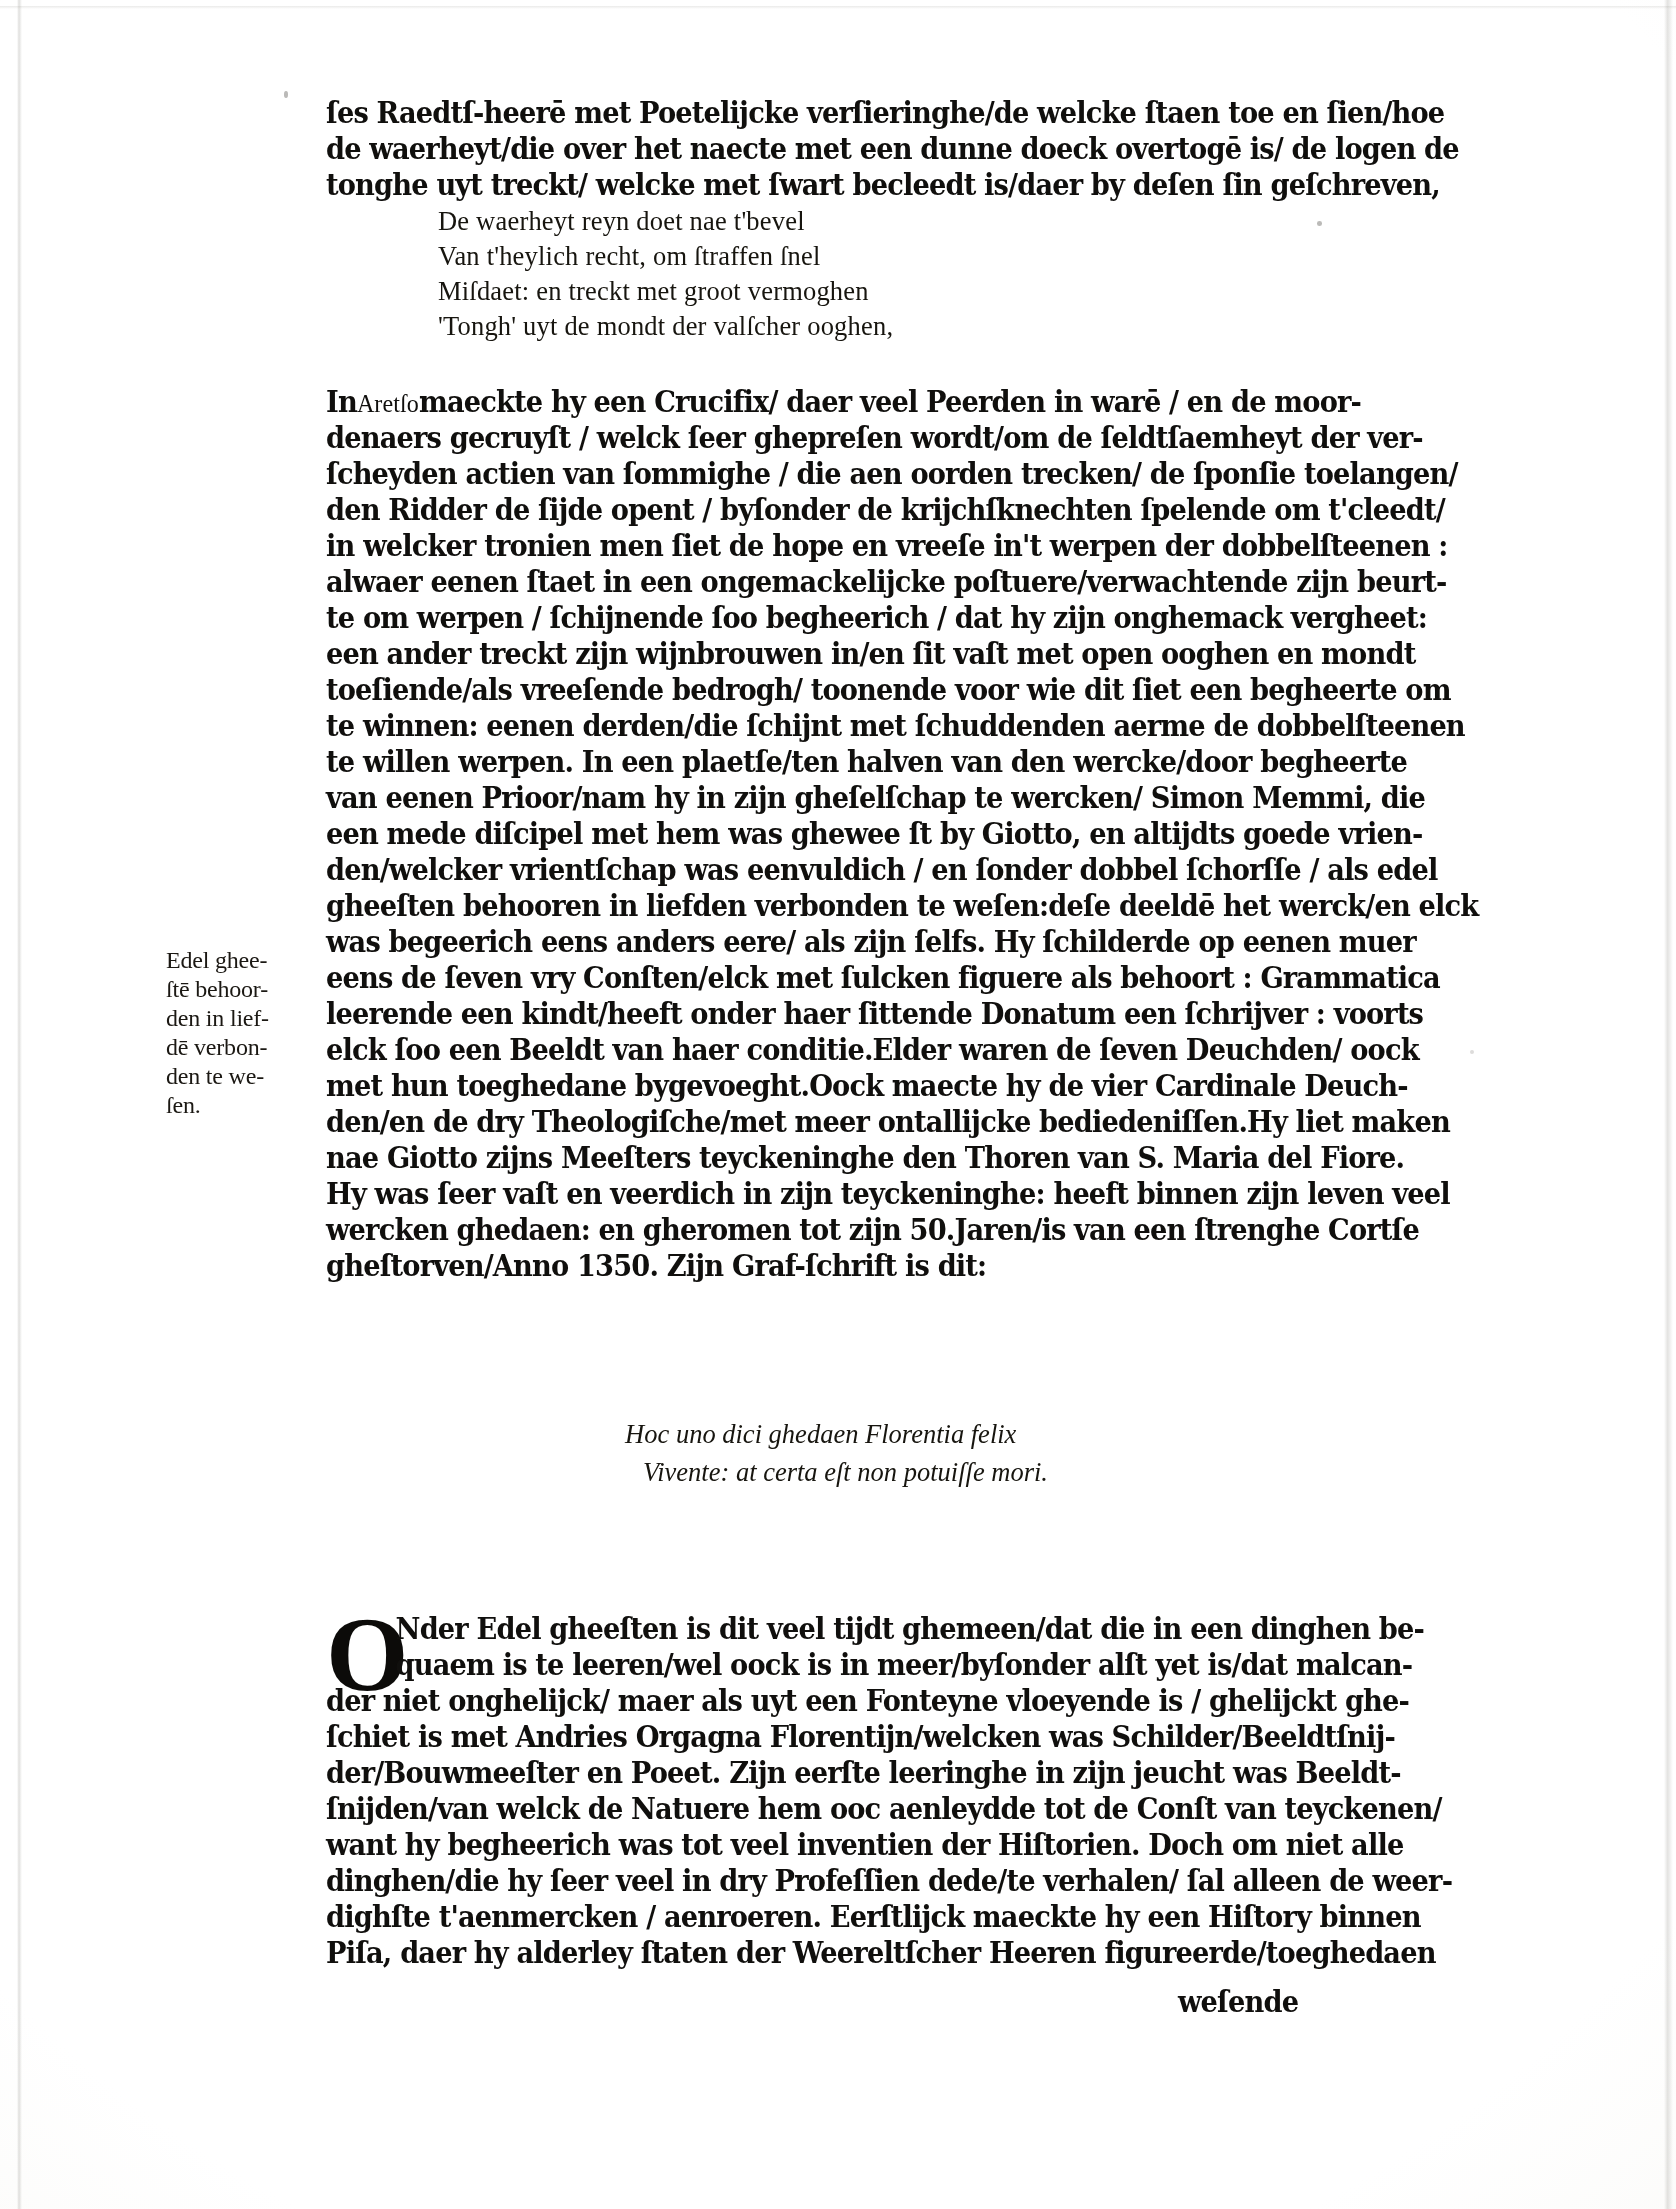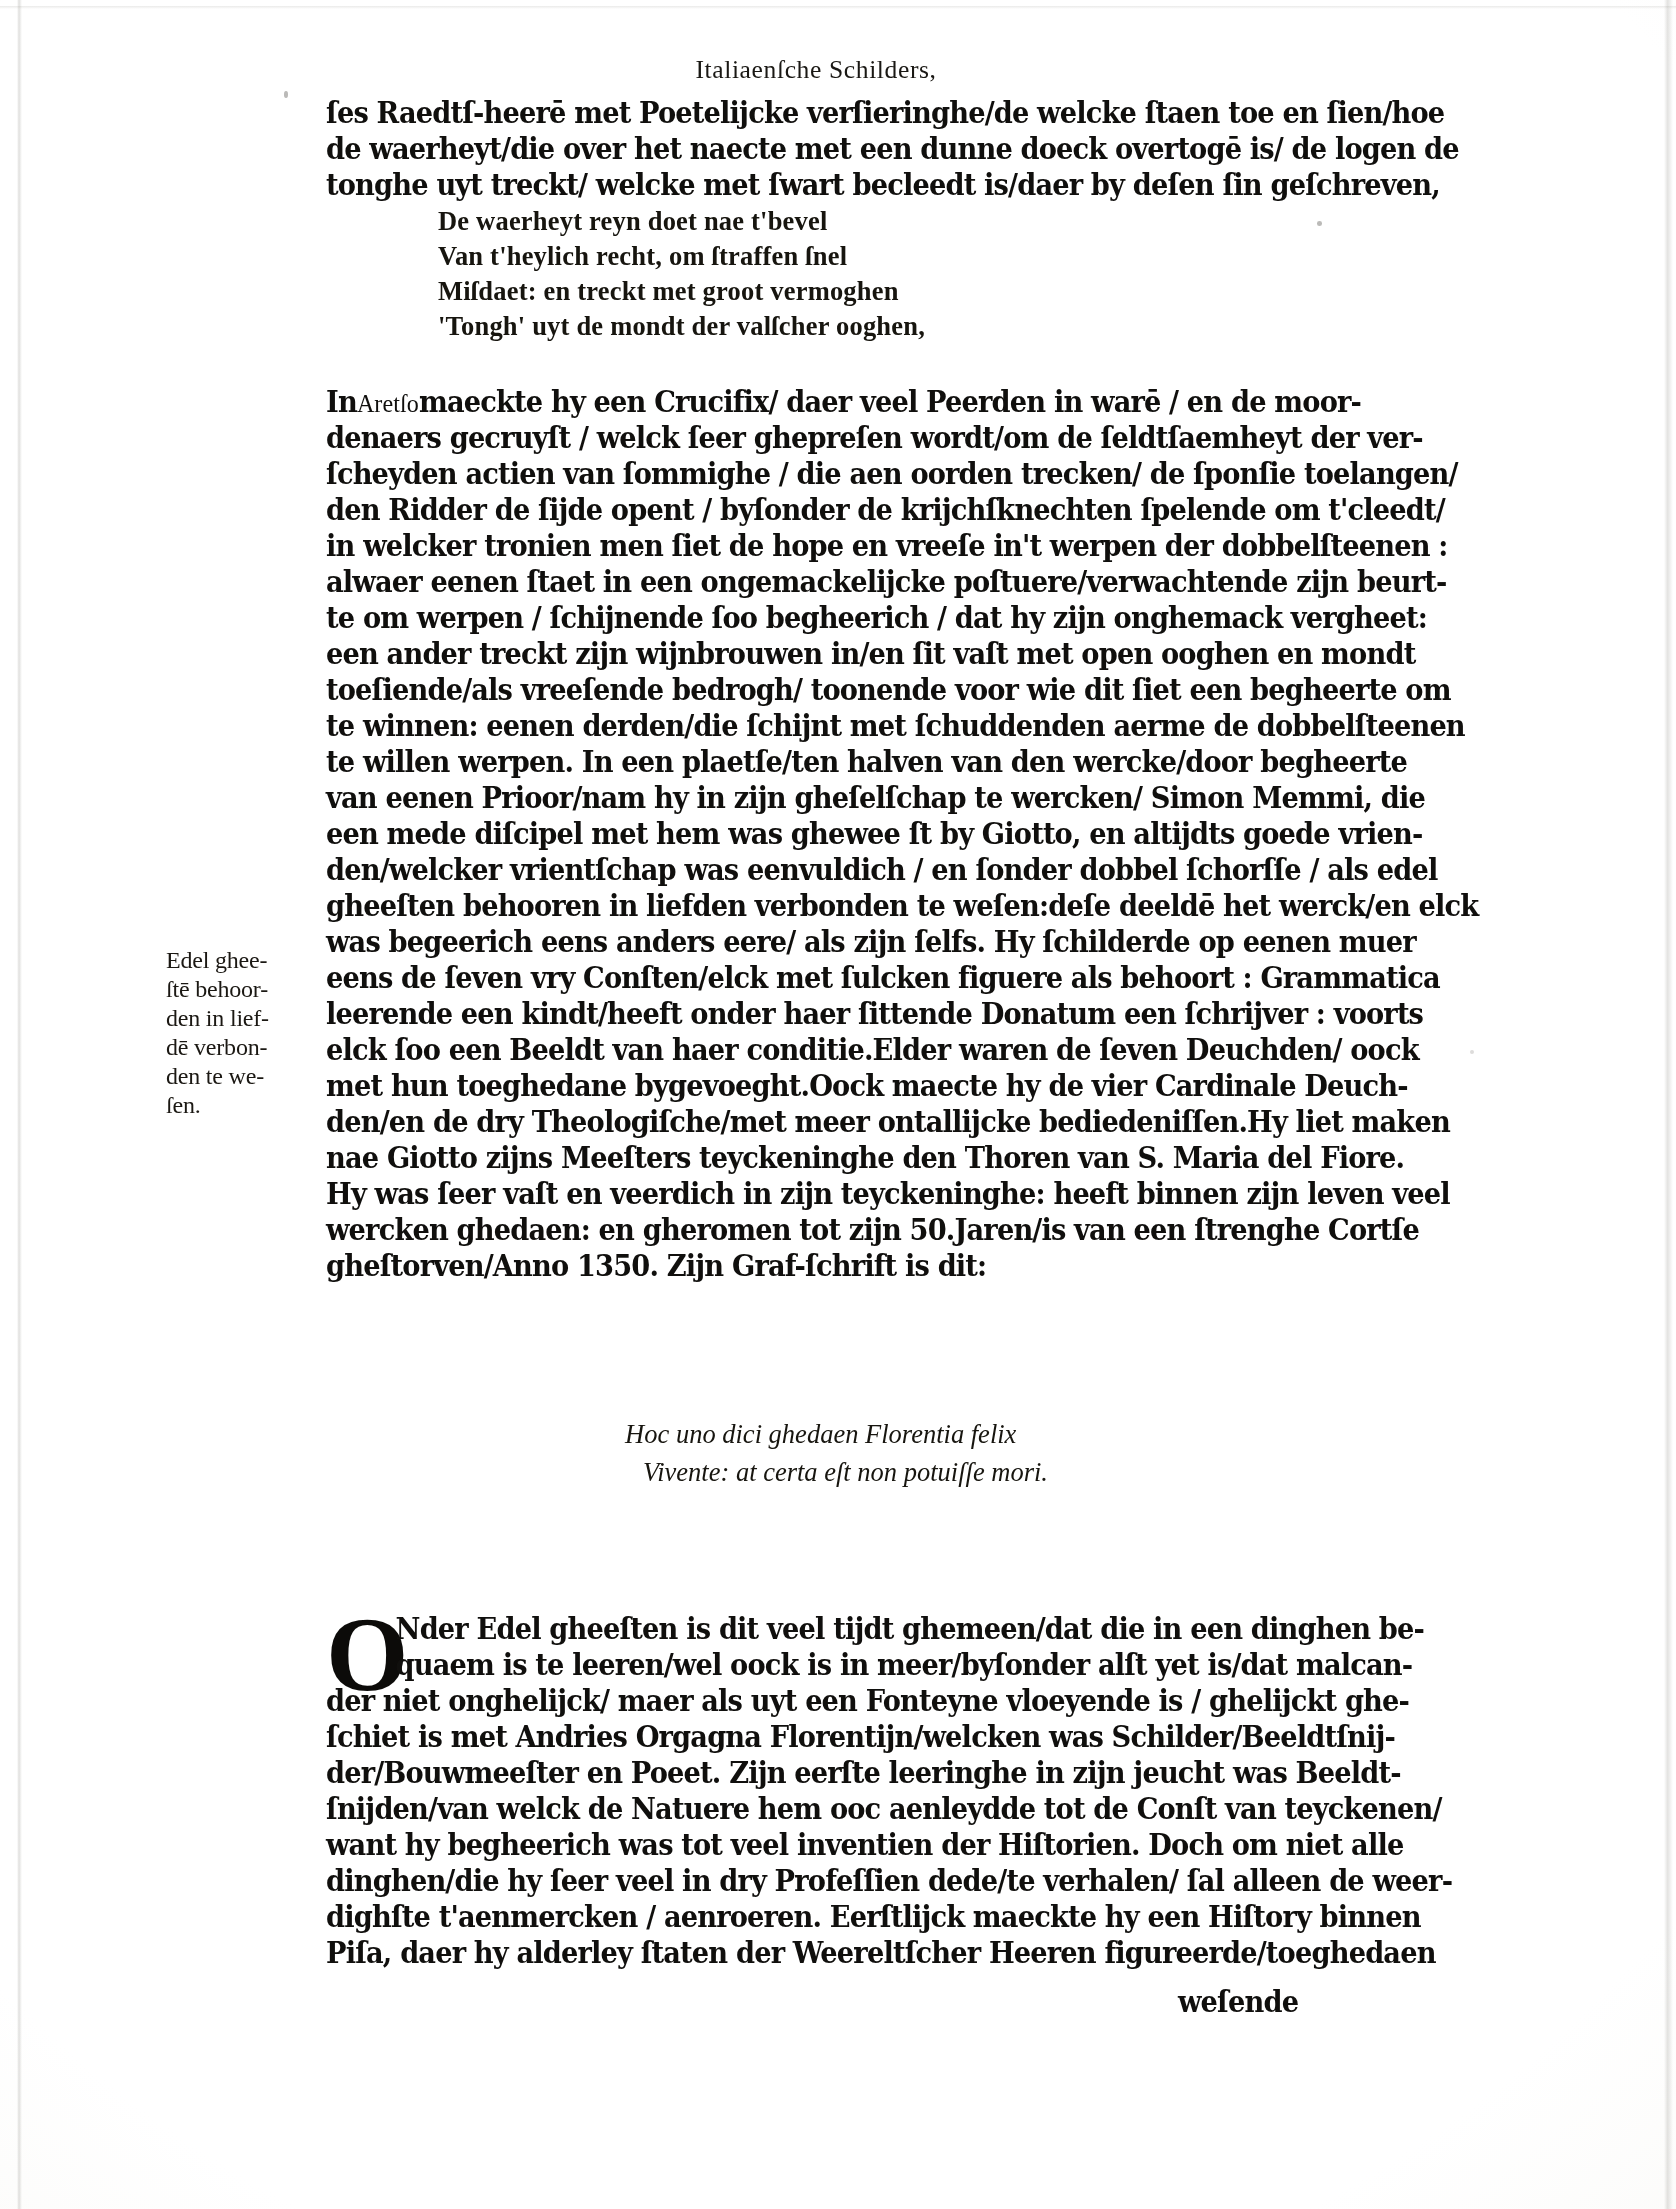--- a/index.html
+++ b/index.html
@@ -56,21 +56,21 @@
     font-size: 29px;
     line-height: 36px;
     letter-spacing: -0.9px;
     color: #100f0d;
     transform: scaleX(0.94);
     transform-origin: left center;
     text-rendering: optimizeLegibility;
   }
   .roman {
     font-family: "Liberation Serif", serif;
-    font-weight: bold;
+    font-weight: normal;
     font-size: 26.5px;
     line-height: 35px;
     letter-spacing: 0.2px;
     color: #17150f;
   }
   .ital {
     font-family: "Liberation Serif", serif;
     font-style: italic;
     font-size: 26.5px;
     line-height: 35px;
@@ -199,21 +199,20 @@
 </style>
 </head>
 <body>
 
 <div id="page">
   <div id="paper-tone"></div>
   <div id="edge-left"></div>
   <div id="edge-right"></div>
   <div id="edge-top"></div>
 
-  <div id="runhead">Italiaenſche Schilders,</div>
 
   <div class="textblock" style="top:95px;">
     <div class="goth line">ſes Raedtſ-heerē met Poetelijcke verſieringhe/de welcke ſtaen toe en ſien/hoe</div>
     <div class="goth line">de waerheyt/die over het naecte met een dunne doeck overtogē is/ de logen de</div>
     <div class="goth line">tonghe uyt treckt/ welcke met ſwart becleedt is/daer by deſen ſin geſchreven,</div>
   </div>
 
   <div class="textblock verse" style="top:204px;">
     <div class="roman vline">De waerheyt reyn doet nae t'bevel</div>
     <div class="roman vline">Van t'heylich recht, om ſtraffen ſnel</div>

